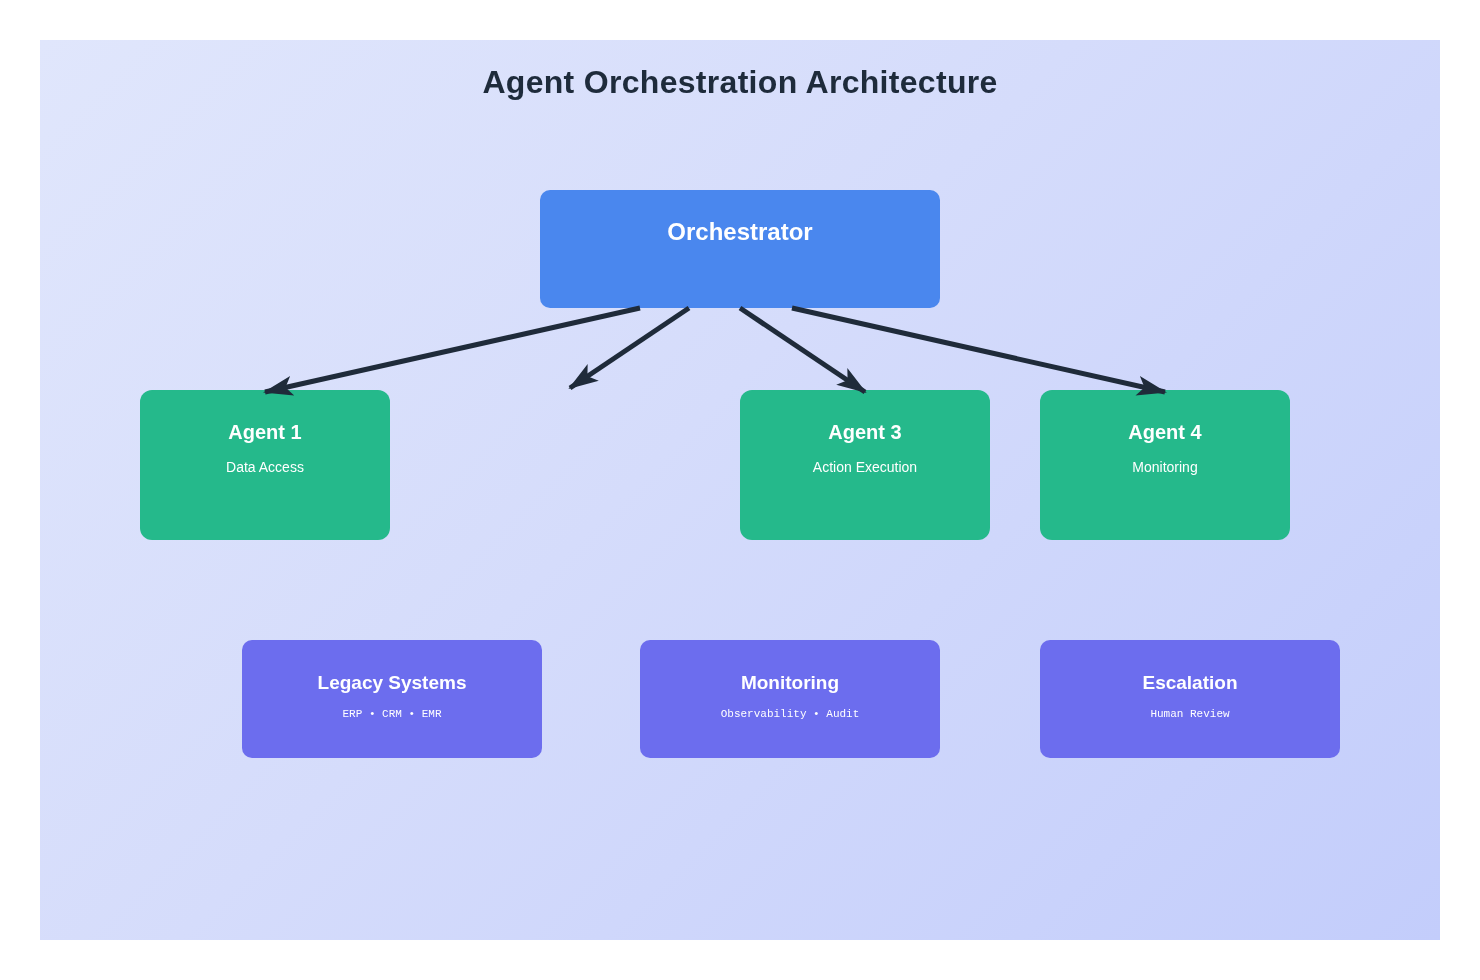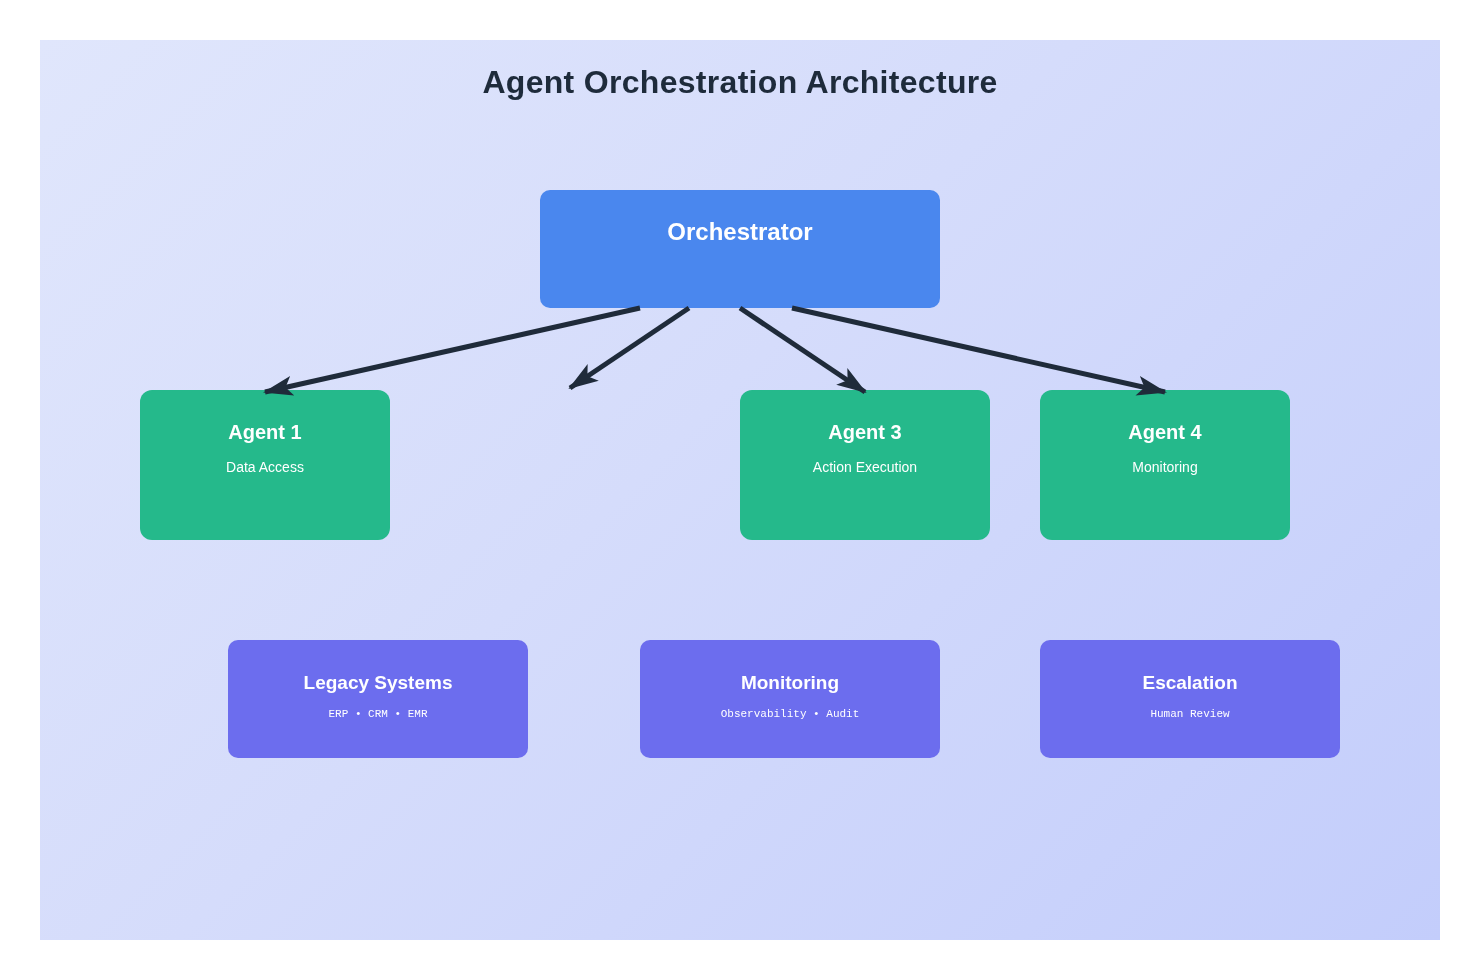--- a/index.html
+++ b/index.html
@@ -77,21 +77,21 @@
   .agent-4 { left: 1000px; }
   .integration {
     top: 600px;
     width: 300px; height: 118px;
     background: #6c6dee;
     border-radius: 10px;
     padding-top: 32px;
   }
   .integration .node-title { font-size: 19px; margin-bottom: 14px; }
   .integration .node-sub   { font-size: 11px; font-family: Liberation Mono, monospace; }
-  .integration-1 { left: 188px; }
+  .integration-1 { left: 202px; }
   .integration-2 { left: 600px; }
   .integration-3 { left: 1000px; }
 </style>
 </head>
 <body>
 
 <div class="page">
   <div class="canvas">
 
     <div class="diagram-title">Agent Orchestration Architecture</div>

